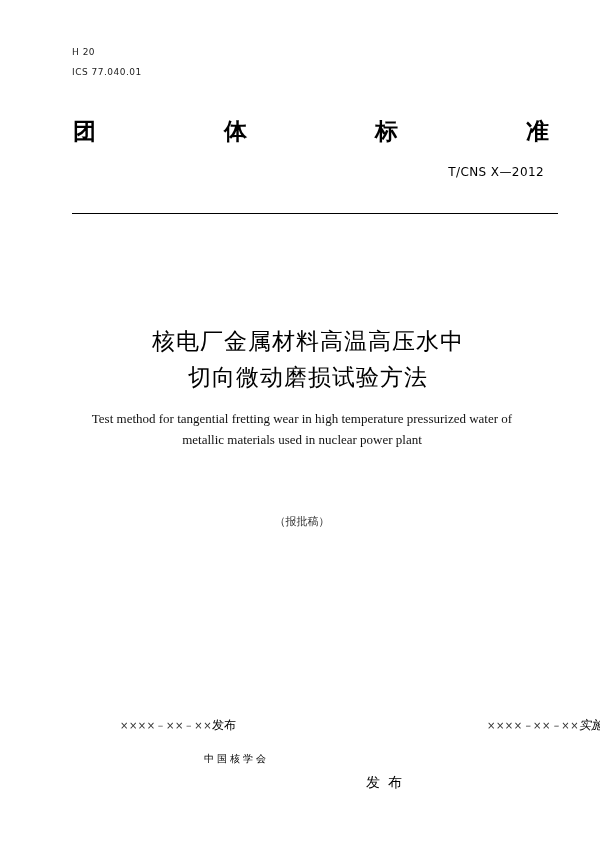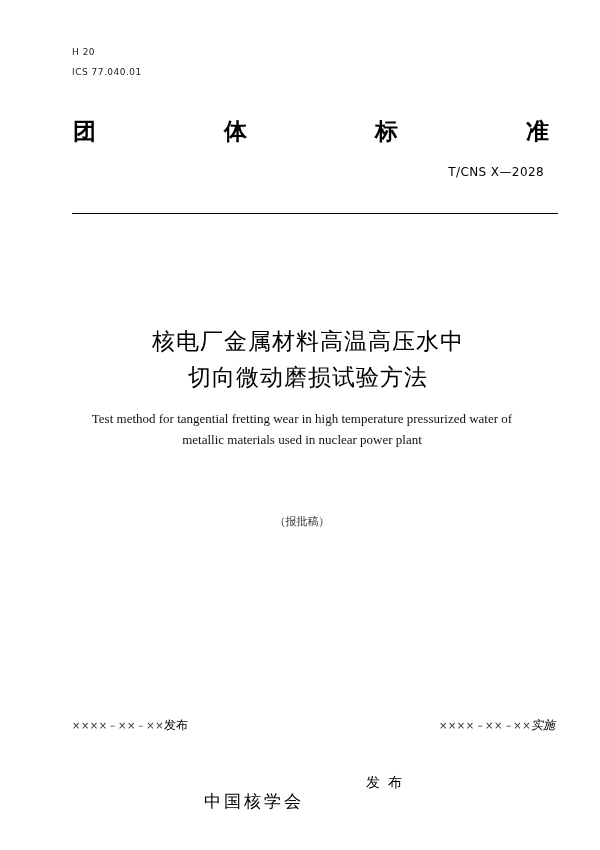--- a/index.html
+++ b/index.html
@@ -15,42 +15,42 @@
     .title-cn { left: 0; width: 600px; text-align: center; font-family: "DejaVu Sans", sans-serif;
       font-size: 23px; letter-spacing: 1px; }
     .title-cn-1 { top: 326px; left: 8px; }
     .title-cn-2 { top: 362px; left: 8px; }
     .title-en { left: 0; width: 600px; text-align: center; font-family: "Liberation Serif", serif;
       font-size: 13px; color: #111; }
     .title-en-1 { top: 411px; left: 2px; }
     .title-en-2 { top: 432px; left: 2px; }
     .draft { left: 0; width: 600px; text-align: center; top: 514px; left: 2px;
       font-family: "DejaVu Sans", sans-serif; font-size: 11px; color: #333; }
-    .date { font-family: "DejaVu Sans", sans-serif; font-size: 12px; top: 717px; }
+    .date { font-family: "DejaVu Sans", sans-serif; font-size: 12px; top: 717px; margin-left: 48px; }
     .date-issue { left: 72px; }
     .date-impl { left: 439px; font-style: italic; }
     .date .x { font-size: 10px; letter-spacing: 0.5px; color: #333; }
-    .publisher { top: 790px; left: 204px; font-family: Liberation Sans, sans-serif; font-size: 17px; letter-spacing: 3px; }
+    .publisher { top: 752px; left: 204px; font-family: Liberation Sans, sans-serif; font-size: 10px; letter-spacing: 3px; }
     .publisher-action { top: 774px; left: 366px; font-family: "DejaVu Sans", sans-serif; font-size: 14px; letter-spacing: 8px; }
   </style>
 </head>
 <body>
 
 <div>
   <div class="abs meta meta-ics">ICS  77.040.01</div>
   <div class="abs meta meta-ccs">H 20</div>
 
   <div class="abs heading">
     <span>团</span>
     <span>体</span>
     <span>标</span>
     <span>准</span>
   </div>
 
-  <div class="abs stdno">T/CNS X—2028</div>
+  <div class="abs stdno">T/CNS X—2012</div>
 
   <div class="abs rule"></div>
 
   <div class="abs title-cn title-cn-1">核电厂金属材料高温高压水中</div>
   <div class="abs title-cn title-cn-2">切向微动磨损试验方法</div>
 
   <div class="abs title-en title-en-1">Test method for tangential fretting wear in high temperature pressurized water of</div>
   <div class="abs title-en title-en-2">metallic materials used in nuclear power plant</div>
 
   <div class="abs draft">（报批稿）</div>

